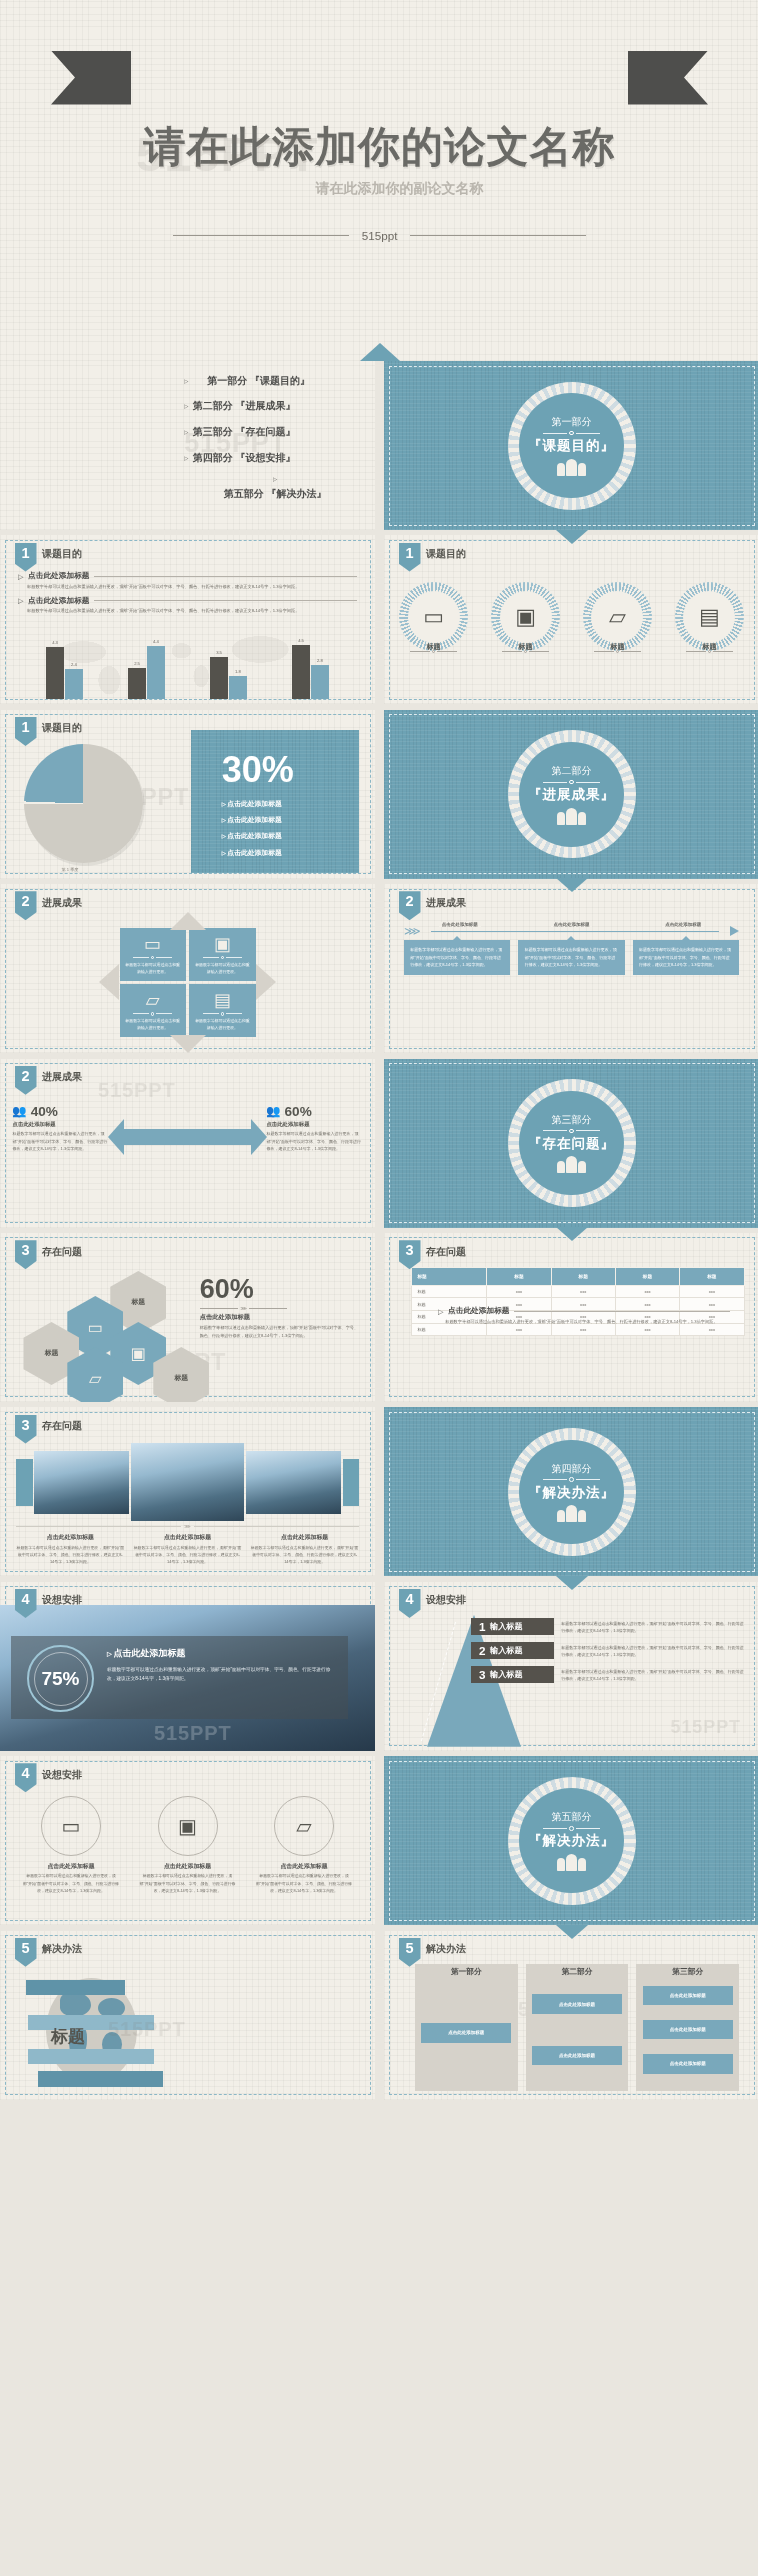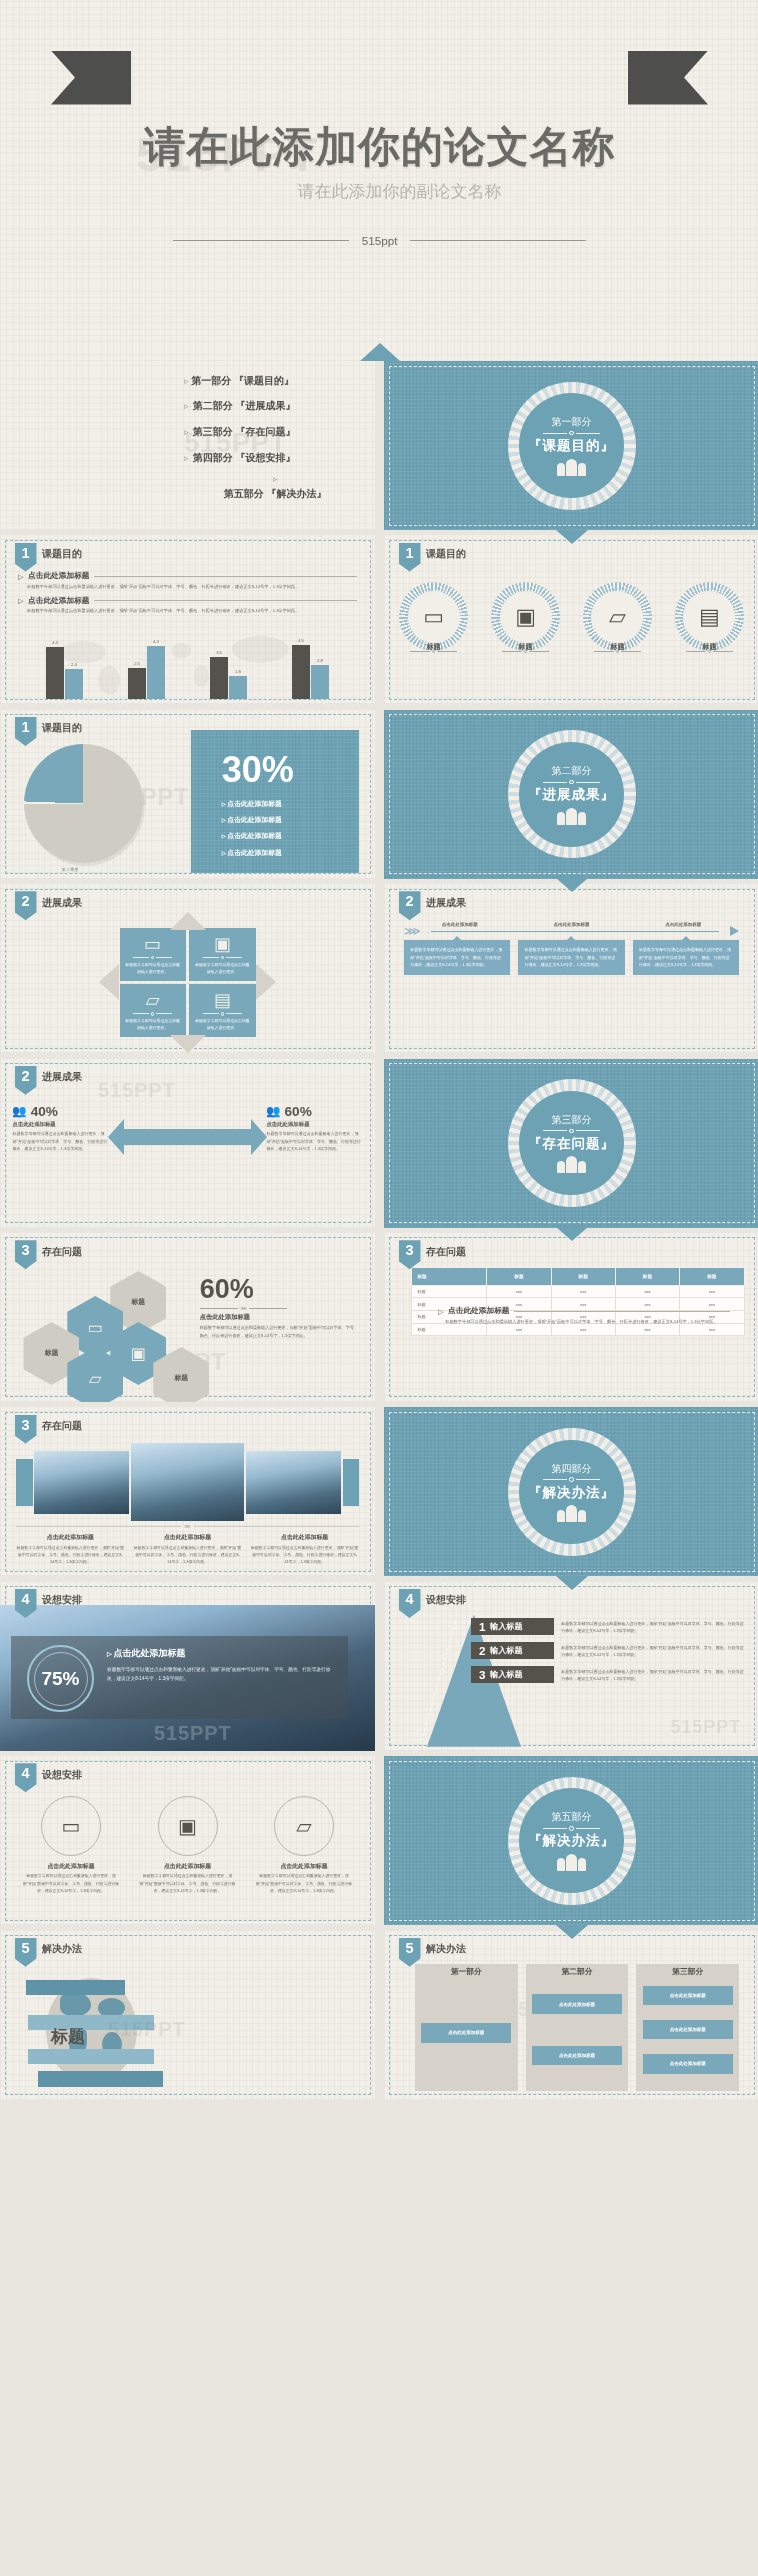--- a/index.html
+++ b/index.html
@@ -39,21 +39,21 @@
     display:flex; align-items:center; justify-content:center;
   }
   .ribbon-main span {
     color:#fff; font-size:15.4px; font-weight:bold; letter-spacing:0.5px;
   }
   .cover-title {
     text-align:center; font-size:42px; font-weight:bold; color:#6a6a66;
     letter-spacing:0.9px; margin-top:11px; text-shadow:0.9px 1.8px 0 rgba(0,0,0,.08);
   }
   .cover-sub {
-    text-align:center; font-size:17px; color:#b9b5ad; margin-top:5.4px; font-weight:normal;margin-left:40px;
+    text-align:center; font-size:14px; color:#b9b5ad; margin-top:5.4px; font-weight:bold;margin-left:40px;
   }
   .cover-meta {
     margin-top:31px; display:flex; align-items:center; justify-content:center; gap:12.6px;
   }
   .cover-meta .hr { width:176px; height:0.9px; background:#9a968e; }
   .cover-meta .txt { font-size:11.7px; color:#6f6b64; }
   .cover-notch {
     position:absolute; bottom:0; left:50%; transform:translateX(-50%);
     width:0;height:0;border-left:20px solid transparent;border-right:20px solid transparent;
     border-bottom:18px solid #6da2b4;
@@ -336,21 +336,21 @@
     </div>
     <div class="cover-notch"></div>
   </div>
 
 
   <div class="grid">
 
     <div class="slide left paper">
       <div style="position:absolute;left:177px;right:9px;top:12.6px;bottom:7.2px;padding-left:7.2px;">
         <div class="watermark" style="left:7.2px;top:54px;font-size:27px;">515PPT</div>
-        <div style="display:flex;align-items:center;gap:3px;margin-bottom:11.7px;">
+        <div style="display:flex;align-items:center;gap:19px;margin-bottom:11.7px;">
           <span style="font-size:5.4px;color:#6a6a66;">▷</span>
           <span style="font-size:10px;font-weight:bold;color:#4e4e4c;">第一部分 『课题目的』</span>
         </div>
         <div style="display:flex;align-items:center;gap:4.5px;margin-bottom:11.7px;">
           <span style="font-size:5.4px;color:#6a6a66;">▷</span>
           <span style="font-size:10px;font-weight:bold;color:#4e4e4c;">第二部分 『进展成果』</span>
         </div>
         <div style="display:flex;align-items:center;gap:4.5px;margin-bottom:11.7px;">
           <span style="font-size:5.4px;color:#6a6a66;">▷</span>
           <span style="font-size:10px;font-weight:bold;color:#4e4e4c;">第三部分 『存在问题』</span>

